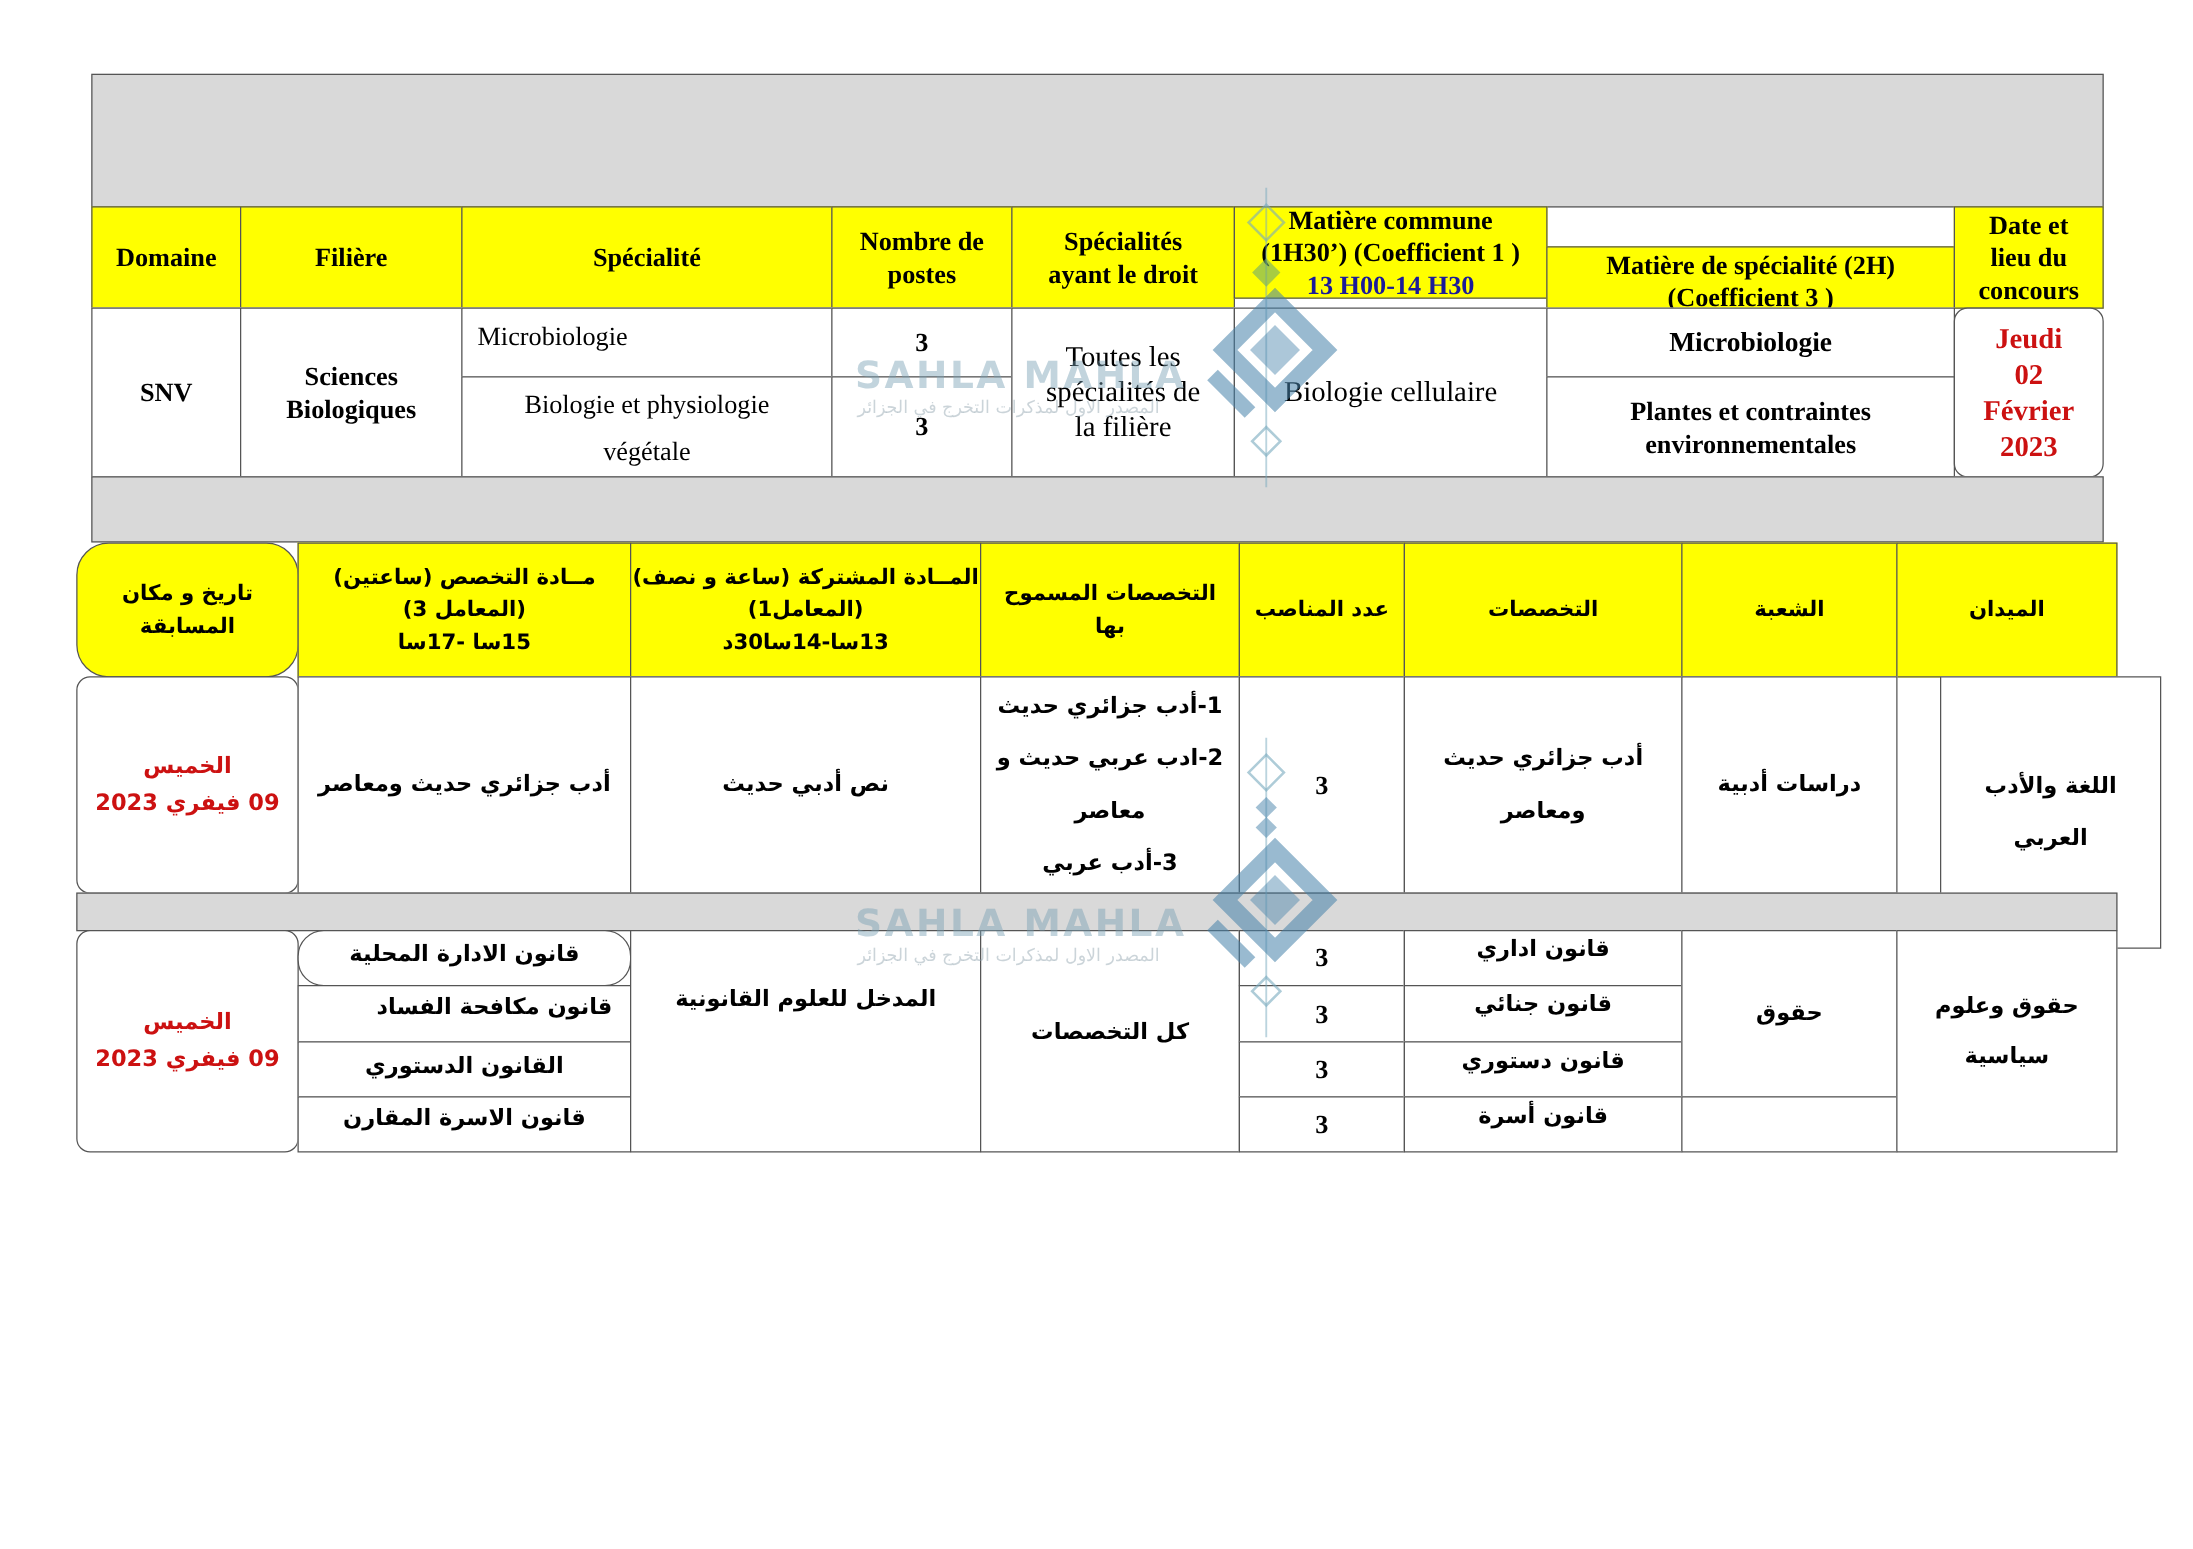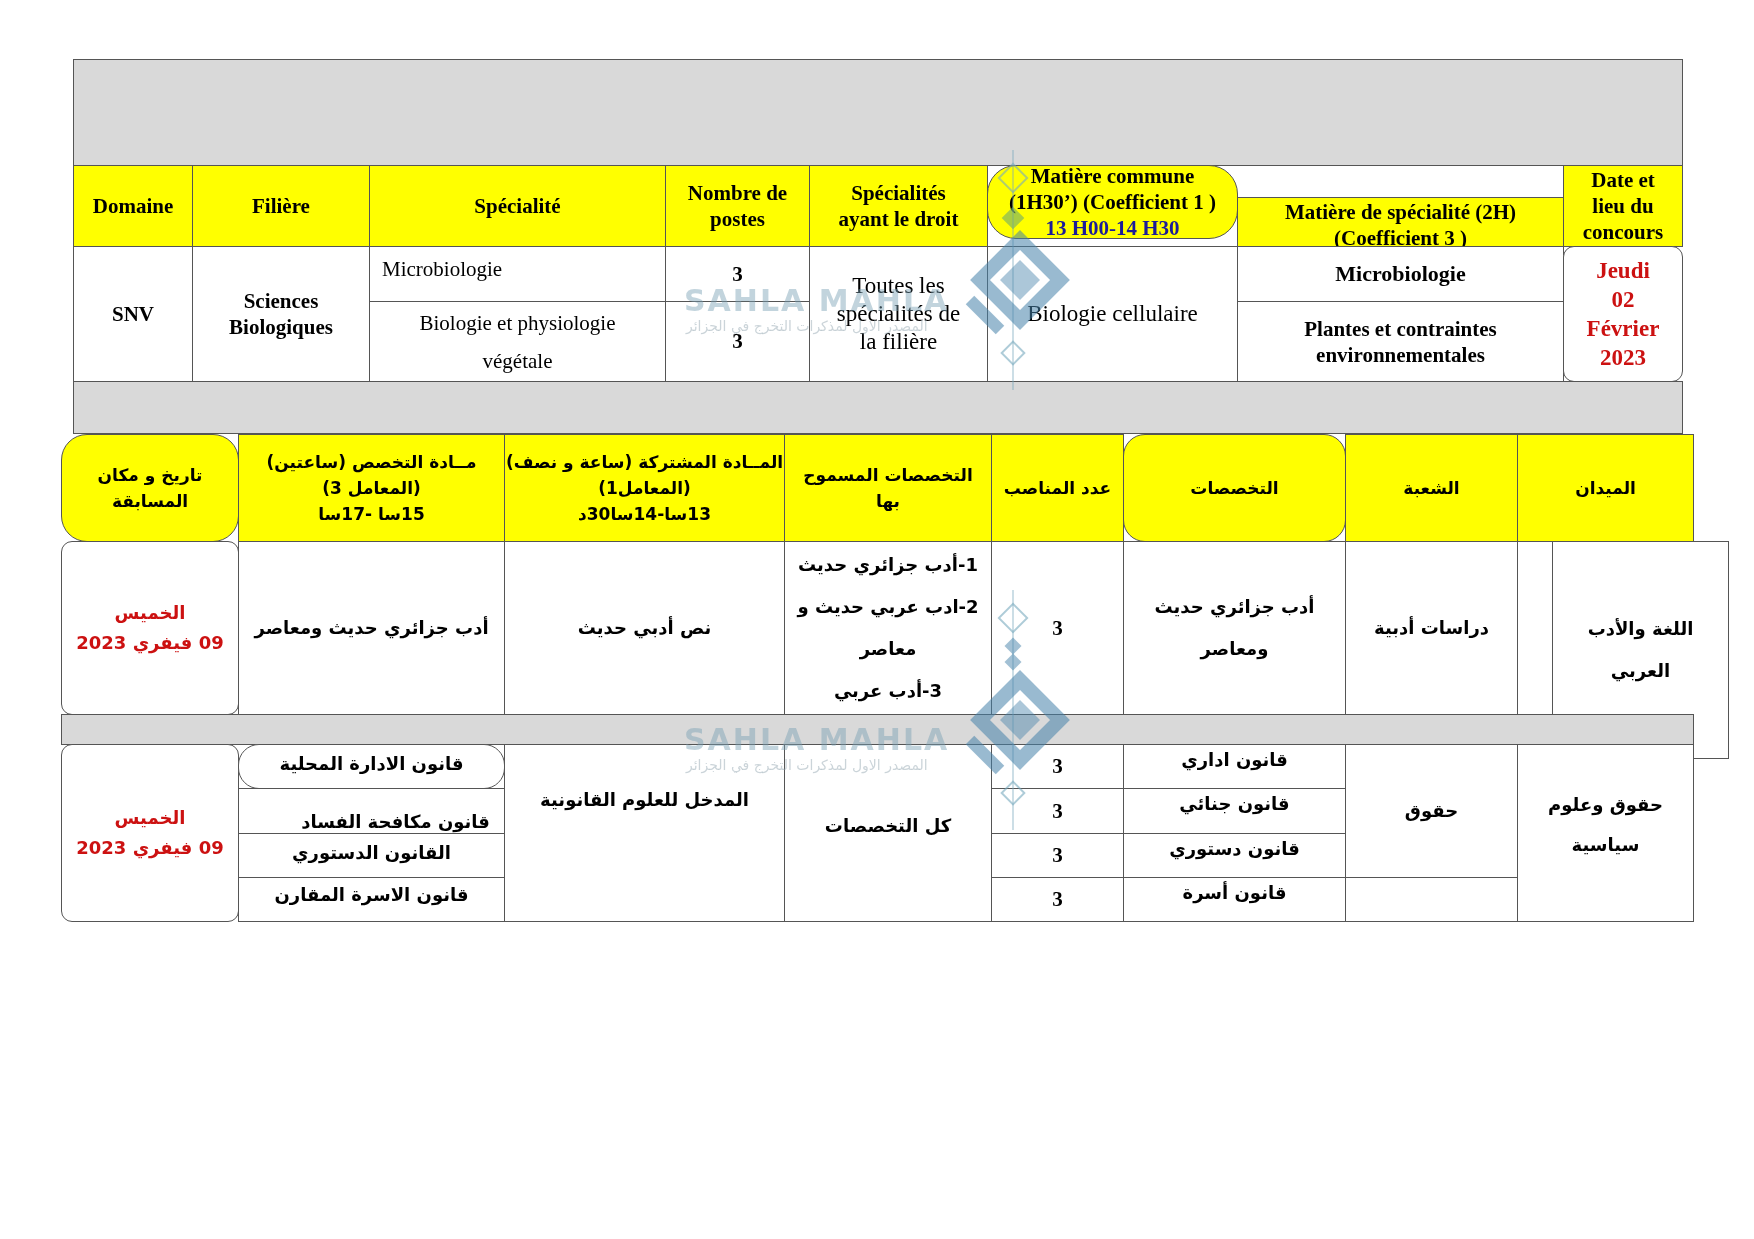--- a/index.html
+++ b/index.html
@@ -46,21 +46,21 @@
       <span class="line">Nombre de</span>
       <span class="line">postes</span>
     </div>
   </div>
   <div class="cell yellow b hdr fr" style="left:809px;top:165px;width:179px;height:82px;">
     <div>
       <span class="line">Spécialités</span>
       <span class="line">ayant le droit</span>
     </div>
   </div>
-  <div class="cell yellow b hdr fr" style="left:987px;top:165px;width:251px;height:74px;border-radius:29px;">
+  <div class="cell yellow b hdr fr" style="left:987px;top:165px;width:251px;height:74px;">
     <div>
       <span class="line">Matière commune</span>
       <span class="line">(1H30’) (Coefficient 1 )</span>
       <span class="line blue">13 H00-14 H30</span>
     </div>
   </div>
   <div class="cell yellow b hdr fr" style="left:1237px;top:165px;width:327px;height:82px;margin-top:32px;">
     <div>
       <span class="line">Matière de spécialité (2H)</span>
       <span class="line">(Coefficient 3 )</span>
@@ -160,21 +160,21 @@
   </div>
   <div class="cell yellow b arh" style="left:784px;top:434px;width:208px;height:108px;">
     <div>
       <span class="line">التخصصات المسموح</span>
       <span class="line">بها</span>
     </div>
   </div>
   <div class="cell yellow b arh" style="left:991px;top:434px;width:133px;height:108px;">
     <span>عدد المناصب</span>
   </div>
-  <div class="cell yellow b arh" style="left:1123px;top:434px;width:223px;height:108px;border-radius:22px;">
+  <div class="cell yellow b arh" style="left:1123px;top:434px;width:223px;height:108px;">
     <span>التخصصات</span>
   </div>
   <div class="cell yellow b arh" style="left:1345px;top:434px;width:173px;height:108px;">
     <span>الشعبة</span>
   </div>
   <div class="cell yellow b arh" style="left:1517px;top:434px;width:177px;height:108px;">
     <span>الميدان</span>
   </div>
 
   <div class="cell white b ard red" style="left:61px;top:541px;width:178px;height:174px;line-height:30px;">
@@ -221,21 +221,21 @@
   <div class="cell white b ard red" style="left:61px;top:744px;width:178px;height:178px;line-height:30px;">
     <div>
       <span class="line">الخميس</span>
       <span class="line">09 فيفري 2023</span>
     </div>
   </div>
 
   <div class="cell white b ard" style="left:238px;top:744px;width:267px;height:45px;align-items:flex-start;padding-top:4px;line-height:30px;border-radius:21px;">
     <span>قانون الادارة المحلية</span>
   </div>
-  <div class="cell white b ard" style="left:238px;top:788px;width:315px;height:46px;align-items:flex-start;padding-top:18px;line-height:30px;">
+  <div class="cell white b ard" style="left:238px;top:788px;width:315px;height:46px;align-items:flex-start;padding-top:2px;line-height:30px;">
     <span>قانون مكافحة الفساد</span>
   </div>
   <div class="cell white b ard" style="left:238px;top:833px;width:267px;height:45px;align-items:flex-start;padding-top:4px;line-height:30px;">
     <span>القانون الدستوري</span>
   </div>
   <div class="cell white b ard" style="left:238px;top:877px;width:267px;height:45px;align-items:flex-start;padding-top:2px;line-height:30px;">
     <span>قانون الاسرة المقارن</span>
   </div>
   <div class="cell white b ard" style="left:504px;top:744px;width:281px;height:178px;align-items:flex-start;padding-top:40px;line-height:30px;">
     <span>المدخل للعلوم القانونية</span>

